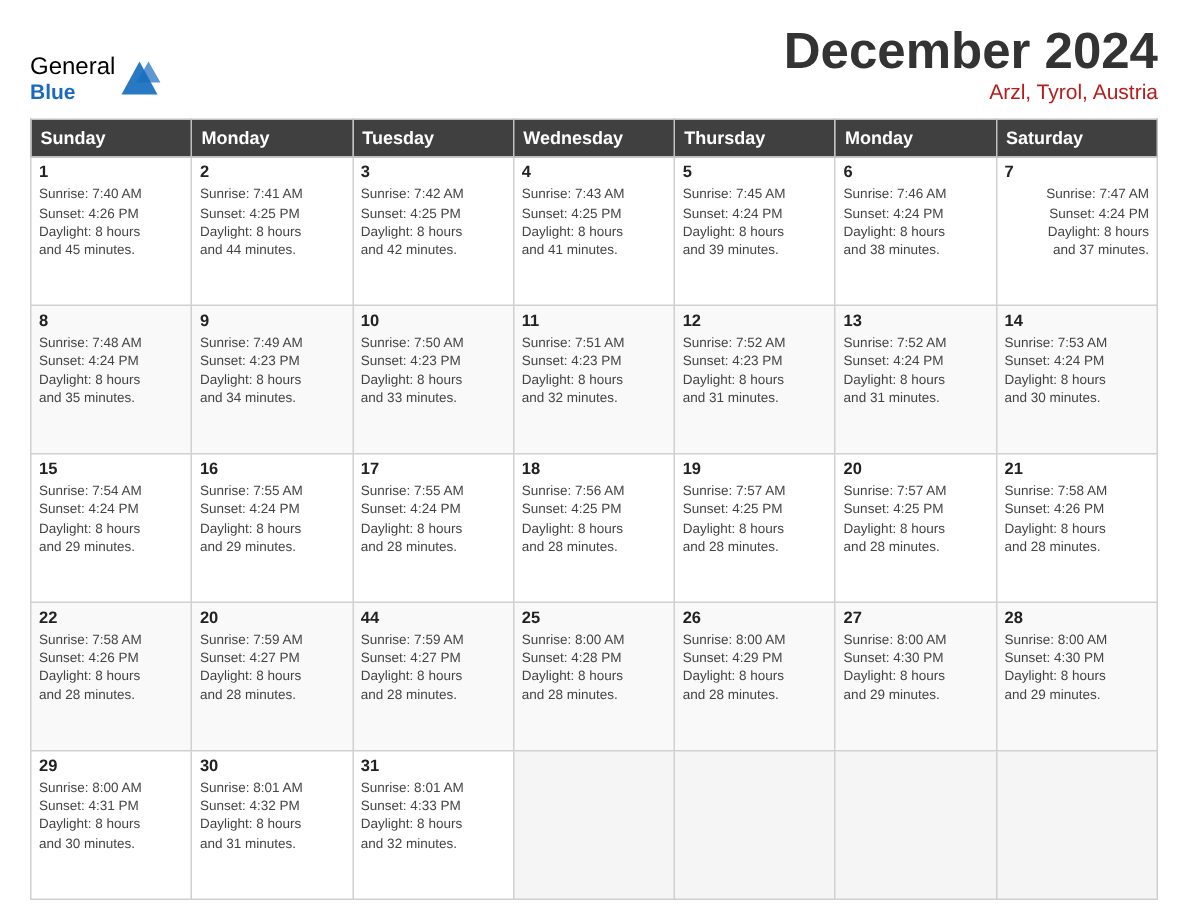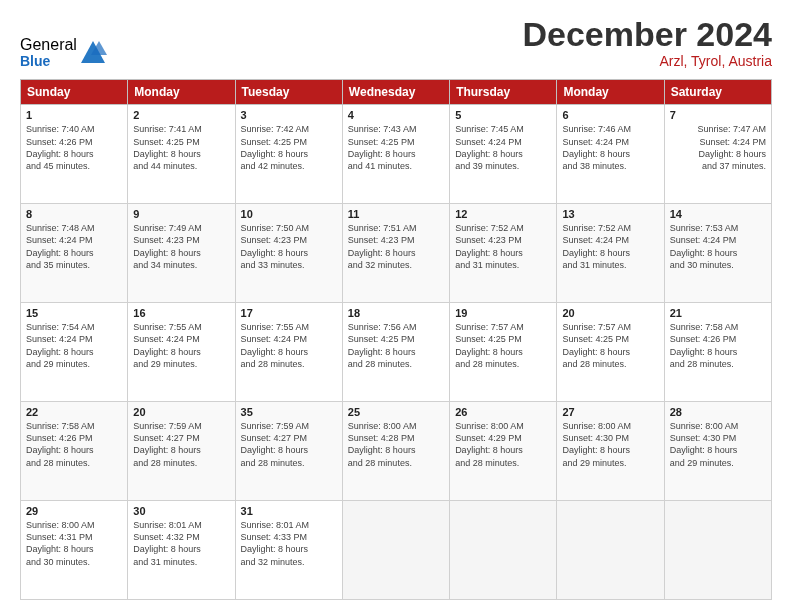--- a/index.html
+++ b/index.html
@@ -54,21 +54,21 @@
     .location-title {
       font-size: 14px;
       color: #b91c1c;
     }
     .calendar-table {
       width: 100%;
       border-collapse: collapse;
       flex: 1;
     }
     .calendar-table thead tr th {
-      background: #b91c1c;
+      background: #404040;
       color: #fff;
       font-size: 12px;
       font-weight: bold;
       padding: 5px 6px;
       text-align: left;
       border: 1px solid #c0c0c0;
     }
     .calendar-table tbody tr td {
       vertical-align: top;
       border: 1px solid #d0d0d0;
@@ -294,21 +294,21 @@
 and 28 minutes.</div>
           </td>
           <td>
             <span class="day-num">20</span>
             <div class="day-info" style="white-space: pre-line;">Sunrise: 7:59 AM
 Sunset: 4:27 PM
 Daylight: 8 hours
 and 28 minutes.</div>
           </td>
           <td>
-            <span class="day-num">35</span>
+            <span class="day-num">44</span>
             <div class="day-info" style="white-space: pre-line;">Sunrise: 7:59 AM
 Sunset: 4:27 PM
 Daylight: 8 hours
 and 28 minutes.</div>
           </td>
           <td>
             <span class="day-num">25</span>
             <div class="day-info" style="white-space: pre-line;">Sunrise: 8:00 AM
 Sunset: 4:28 PM
 Daylight: 8 hours

